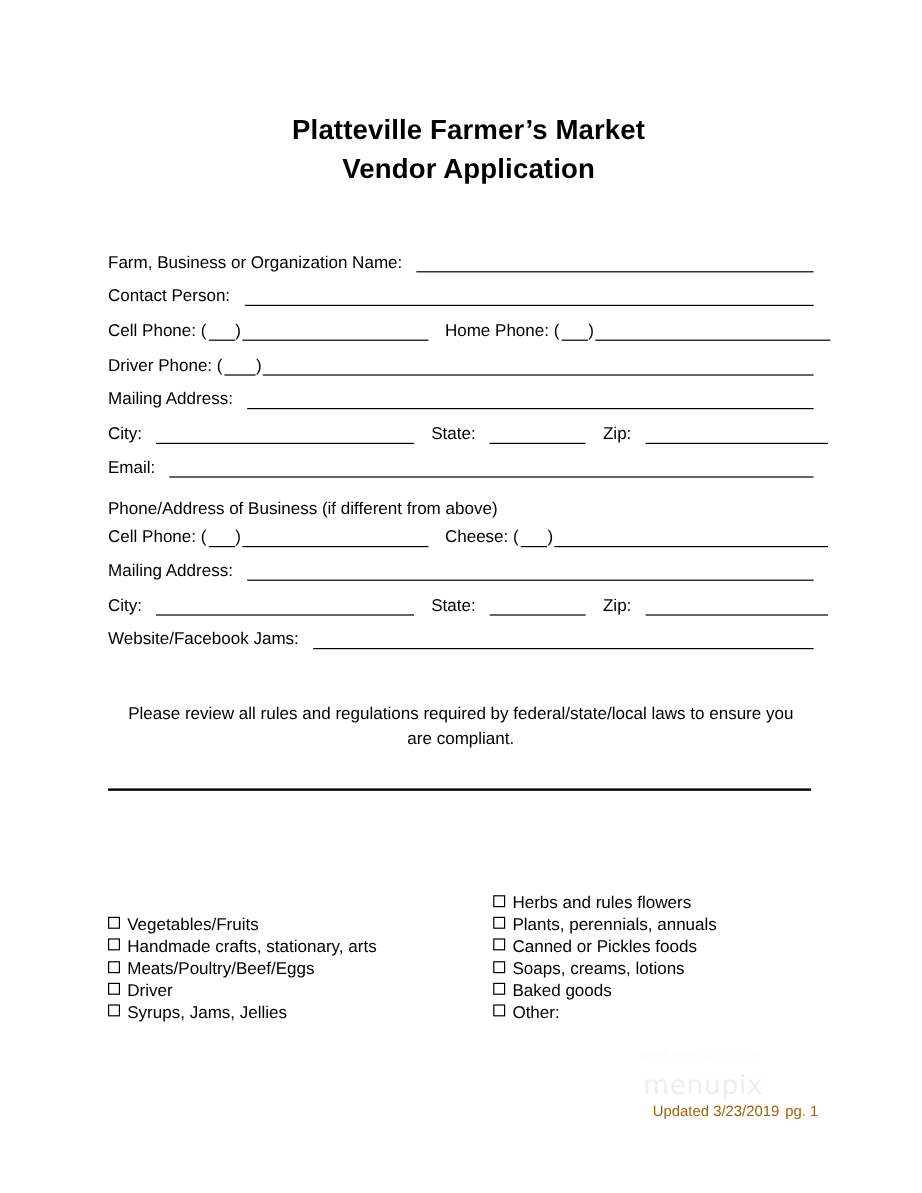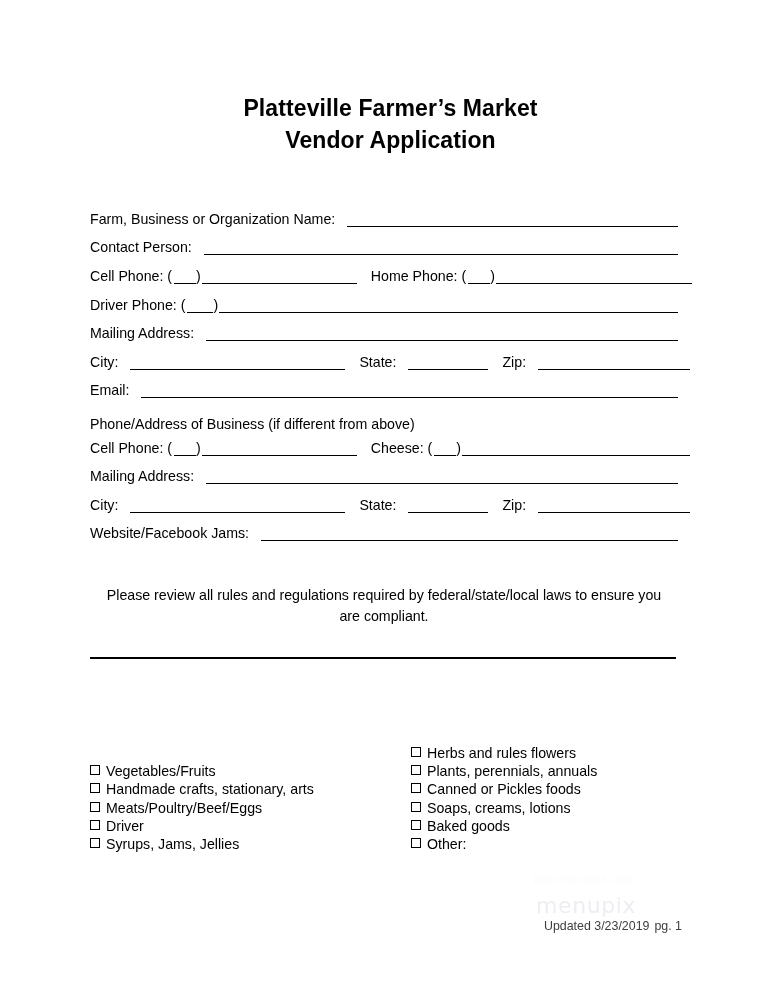--- a/index.html
+++ b/index.html
@@ -342,17 +342,17 @@
       <div class="cb-item">
         <span class="cb-box"></span>
         <span>Other:</span>
       </div>
     </div>
   </div>
 
   <div class="watermark-url">www.menupix.com</div>
   <div class="watermark">menupix</div>
 
-  <div class="footer-note" style="color: #404040;">
+  <div class="footer-note" style="color: #a16207;">
     <span>Updated 3/23/2019</span><span class="pg">pg. 1</span>
   </div>
 
 </div>
 
 </body></html>

